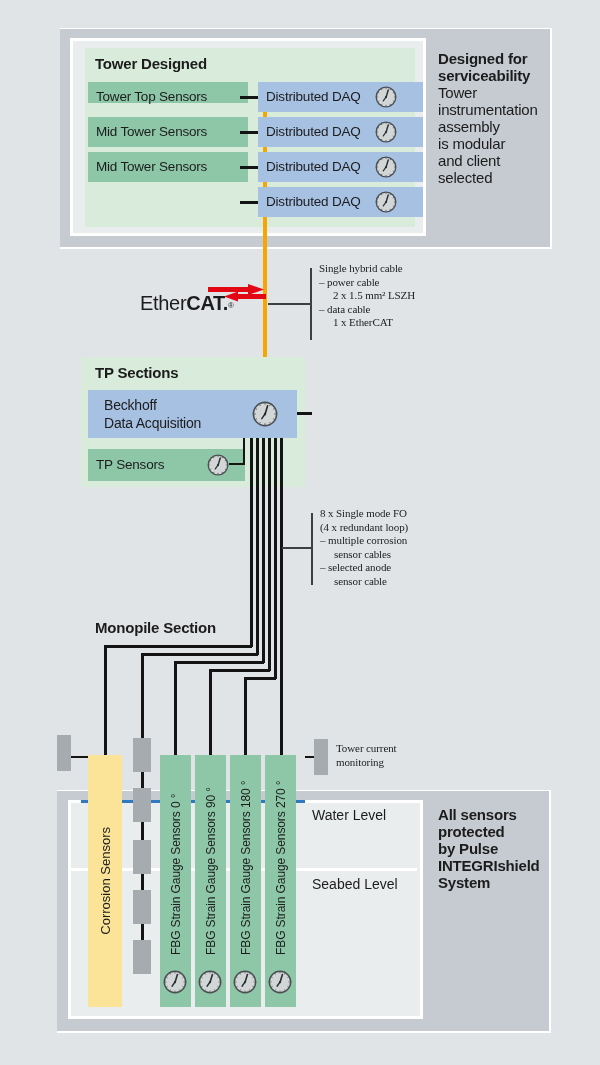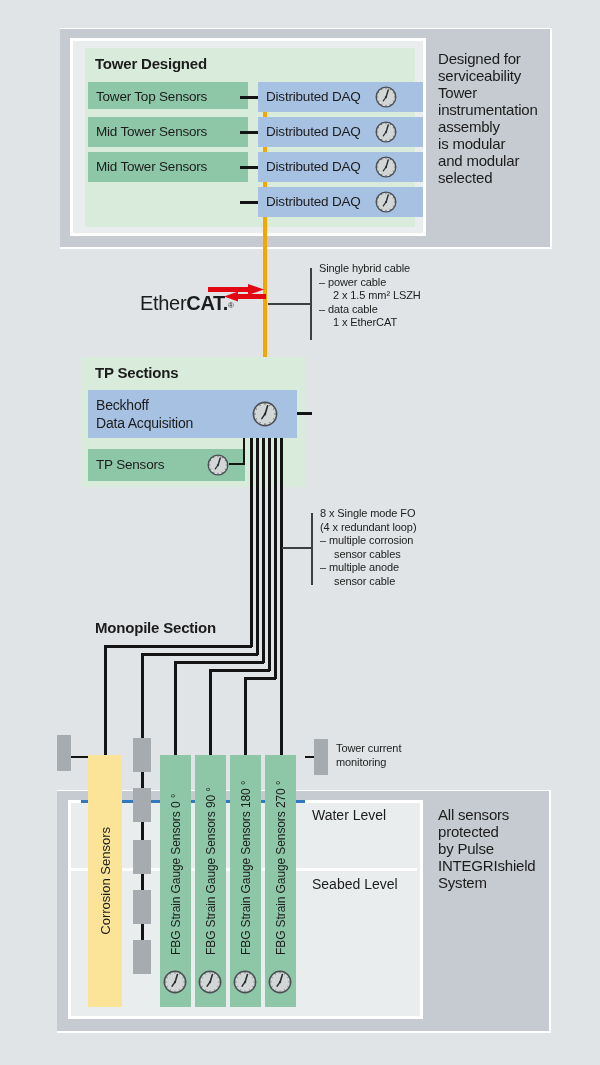--- a/index.html
+++ b/index.html
@@ -8,24 +8,24 @@
   .abs{position:absolute;}
   .graybox{background:#c5cbd0;border-right:2px solid #fff;border-bottom:2px solid #fff;border-top:1px solid #fff;}
   .whitebox{background:#eaedee;border:3px solid #ffffff;}
   .panel{background:#d9ebda;}
   .gbox{background:#8ec7a7;}
   .bbox{background:#a7c1e3;}
   .ybar{background:#fbe398;}
   .anode{background:#a6abb0;}
   .title{font-weight:bold;font-size:15px;letter-spacing:-0.2px;}
   .lbl{font-size:13.5px;letter-spacing:-0.2px;line-height:30px;padding-left:8px;white-space:nowrap;}
-  .lbl2{font-size:14px;letter-spacing:-0.2px;line-height:18px;padding-left:8px;white-space:nowrap;}
+  .lbl2{font-size:14px;letter-spacing:-0.2px;line-height:18px;padding-left:16px;white-space:nowrap;}
   .note{font-size:15px;line-height:17px;letter-spacing:-0.2px;}
-  .note .b{font-weight:normal;}
-  .callout{font-size:11px;line-height:13.5px;letter-spacing:-0.1px;white-space:nowrap;}
+  .note .b{font-weight:bold;}
+  .callout{font-size:11px;line-height:13.5px;letter-spacing:-0.1px;white-space:nowrap;font-family:Liberation Serif, serif;}
   .callout .ind{padding-left:14px;}
   .hline{background:#141414;height:2.5px;}
   .vline{background:#141414;width:2.5px;}
   .thin{background:#3c4043;}
   .orange{background:#f7a600;}
   .bluewater{background:#3178be;}
   .whiteline{background:#ffffff;}
   .vtext{writing-mode:vertical-rl;transform:rotate(180deg);white-space:nowrap;}
   .fbgcol{display:flex;justify-content:center;}
   .fbgtext{font-size:12px;letter-spacing:-0.1px;}
@@ -46,21 +46,21 @@
   <div class="abs graybox" style="left:60px;top:28px;width:490px;height:218px;"></div>
   <div class="abs whitebox" style="left:70px;top:38px;width:350px;height:192px;"></div>
   <div class="abs panel" style="left:85px;top:48px;width:330px;height:179px;"></div>
   <div class="abs title" style="left:95px;top:55px;">Tower Designed</div>
 
   <div class="abs orange" style="left:263px;top:110px;width:4px;height:7px;"></div>
   <div class="abs orange" style="left:263px;top:145px;width:4px;height:7px;"></div>
   <div class="abs orange" style="left:263px;top:180px;width:4px;height:7px;"></div>
   <div class="abs orange" style="left:263px;top:215px;width:4px;height:176px;"></div>
 
-  <div class="abs gbox lbl" style="left:88px;top:82px;width:152px;height:27px;">Tower Top Sensors</div>
+  <div class="abs gbox lbl" style="left:88px;top:82px;width:152px;height:21px;">Tower Top Sensors</div>
   <div class="abs hline" style="left:240px;top:96px;width:18px;"></div>
   <div class="abs bbox lbl" style="left:258px;top:82px;width:157px;height:30px;">Distributed DAQ</div>
   <span class="abs clock" style="left:375px;top:86px;width:22px;height:22px;"><svg viewBox="0 0 26 26" width="100%" height="100%">
     <circle cx="13" cy="13" r="11.6" fill="#d3d6d6" stroke="#4a4f52" stroke-width="1.6"></circle>
         <line x1="13.0" y1="3.7" x2="13.0" y2="2.0" stroke="#5a5f63" stroke-width="1"></line>
         <line x1="17.6" y1="4.9" x2="18.5" y2="3.5" stroke="#5a5f63" stroke-width="1"></line>
         <line x1="21.1" y1="8.3" x2="22.5" y2="7.5" stroke="#5a5f63" stroke-width="1"></line>
         <line x1="22.3" y1="13.0" x2="24.0" y2="13.0" stroke="#5a5f63" stroke-width="1"></line>
         <line x1="21.1" y1="17.6" x2="22.5" y2="18.5" stroke="#5a5f63" stroke-width="1"></line>
         <line x1="17.6" y1="21.1" x2="18.5" y2="22.5" stroke="#5a5f63" stroke-width="1"></line>
@@ -140,21 +140,21 @@
     <circle cx="13" cy="13" r="1.2" fill="#2b2f33"></circle>
       </svg></span>
 
   <div class="abs note" style="left:438px;top:50px;width:108px;">
     <div class="b">Designed for</div>
     <div class="b">serviceability</div>
     <div>Tower</div>
     <div>instrumentation</div>
     <div>assembly</div>
     <div>is modular</div>
-    <div>and modular</div>
+    <div>and client</div>
     <div>selected</div>
   </div>
 
   <div class="abs ebrand" style="left:140px;top:292px;">
     <span>Ether</span><span class="b">CAT.</span><span class="eth-reg">®</span>
   </div>
   <span class="abs" style="left:208px;top:284px;width:58px;height:18px;">
     <svg width="58" height="18" viewBox="0 0 58 18">
       <polygon points="0,3 40,3 40,0 56,5.5 40,11 40,8 0,8" fill="#e30613"></polygon>
       <polygon points="58,10 30,10 30,7.5 16,12.5 30,17.5 30,15 58,15" fill="#e30613"></polygon>
@@ -244,21 +244,21 @@
 
   <div class="abs vline" style="left:280px;top:438px;height:322px;"></div>
 
   <div class="abs thin" style="left:311px;top:513px;width:1.5px;height:72px;"></div>
   <div class="abs thin" style="left:282px;top:547px;width:30px;height:1.5px;"></div>
   <div class="abs callout" style="left:320px;top:507px;">
     <div>8 x Single mode FO</div>
     <div>(4 x redundant loop)</div>
     <div>–  multiple corrosion</div>
     <div class="ind">sensor cables</div>
-    <div>–  multiple anode</div>
+    <div>–  selected anode</div>
     <div class="ind">sensor cable</div>
   </div>
 
   <div class="abs panel" style="left:81px;top:612px;width:224px;height:325px;z-index:-1;"></div>
   <div class="abs title" style="left:95px;top:619px;">Monopile Section</div>
 
   <div class="abs bluewater" style="left:81px;top:800px;width:224px;height:3px;"></div>
   <div class="abs whiteline" style="left:71px;top:868px;width:346px;height:3px;"></div>
   <div class="abs" style="left:312px;top:807px;font-size:14px;">Water Level</div>
   <div class="abs" style="left:312px;top:876px;font-size:14px;">Seabed Level</div>

